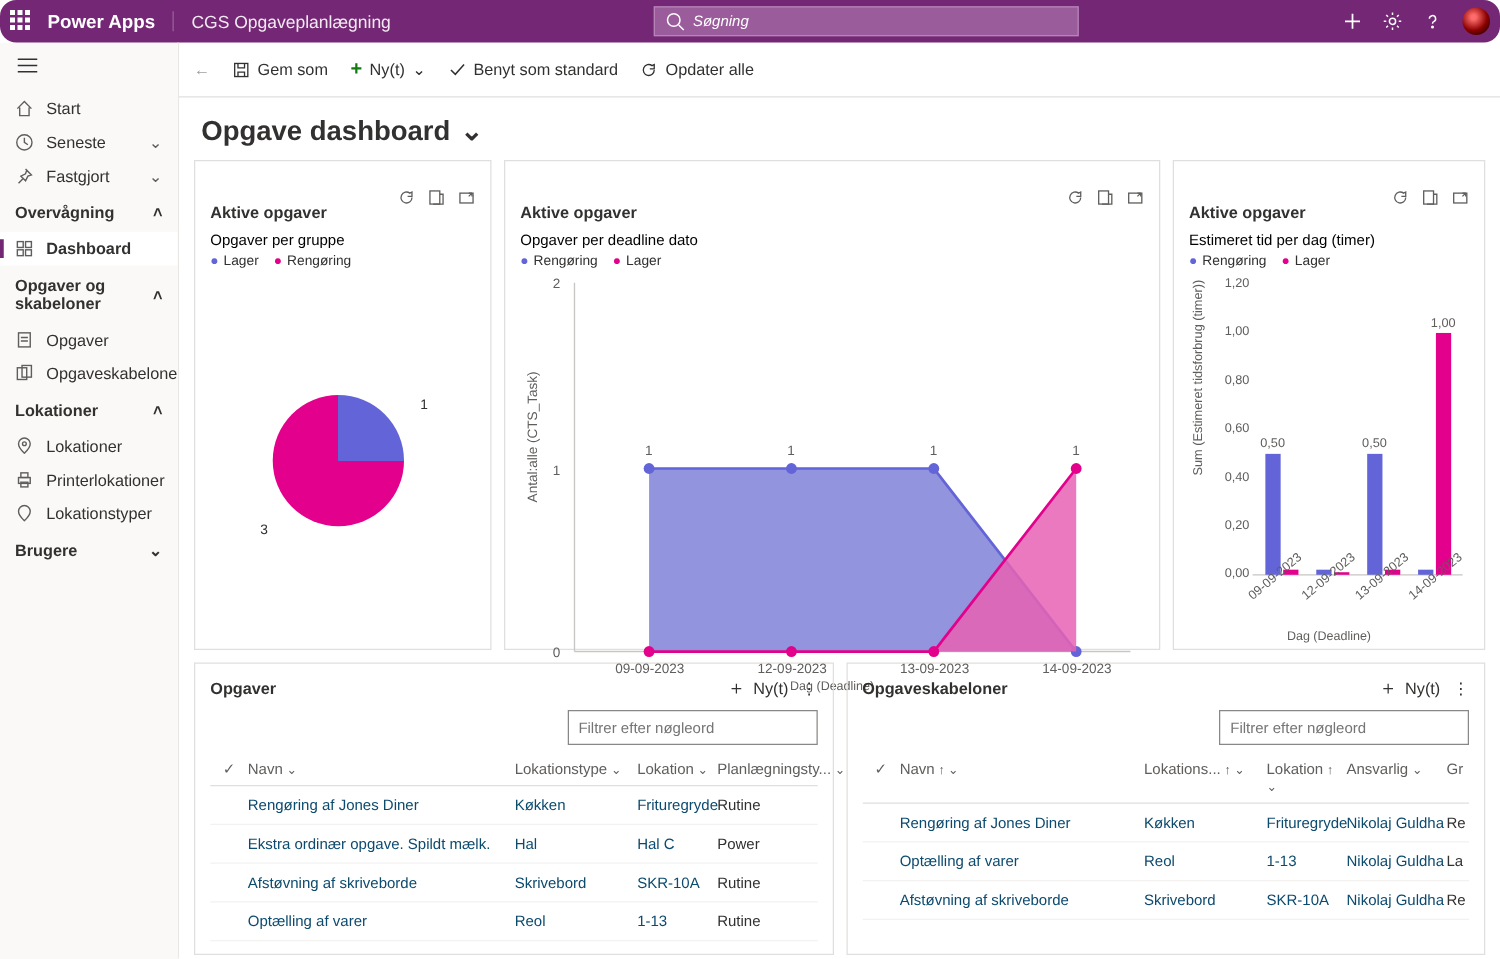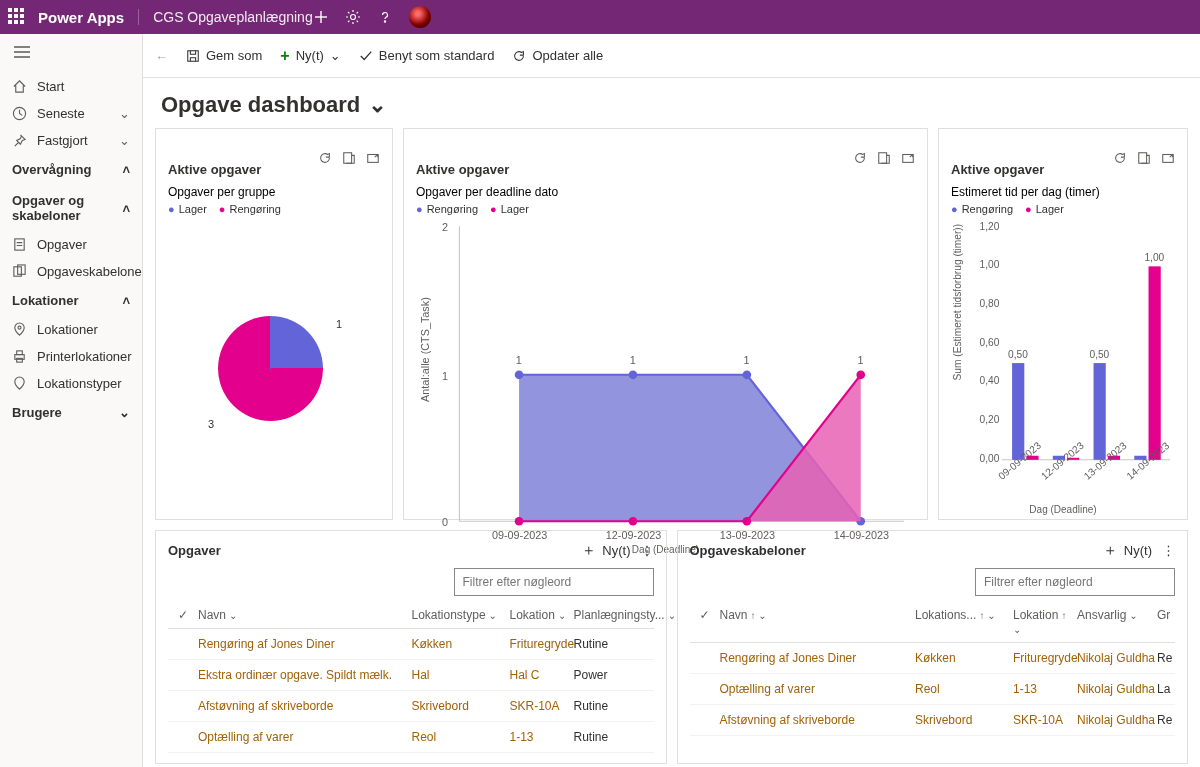--- a/index.html
+++ b/index.html
@@ -1,17 +1,17 @@
 <!DOCTYPE html>
 <html><head>
 <meta charset="utf-8">
 <style>
 * { box-sizing: border-box; margin: 0; padding: 0; }
 body { font-family: "Segoe UI", sans-serif; font-size: 13px; color: #323130; background: #fff; overflow: hidden; }
-.topbar { height: 34px; background: #742774; color: #fff; display: flex; align-items: center; padding: 0 8px; }
+.topbar { height: 34px; background: #742774; color: #fff; display: flex; align-items: center; padding: 0 8px; border-radius: 13px; }
 .waffle { width: 18px; height: 18px; display: grid; grid-template-columns: repeat(3,4px); grid-template-rows: repeat(3,4px); gap: 2px; margin-right: 12px; cursor: pointer; }
 .waffle span { background: #fff; width: 4px; height: 4px; }
 .brand { font-weight: 600; font-size: 15px; margin-right: 14px; }
 .appname { font-size: 14px; opacity: .9; border-left: 1px solid rgba(255,255,255,.3); padding-left: 14px; }
 .searchwrap { flex: 1; display: flex; justify-content: center; }
 .searchbox { width: 340px; height: 24px; background: #9a5c9a; border: 1px solid #b884b8; color: #fff; display: flex; align-items: center; padding: 0 8px; font-style: italic; font-size: 12px; }
 .searchbox svg { margin-right: 6px; }
 .topright { display: flex; align-items: center; gap: 16px; }
 .topicon { width: 16px; height: 16px; cursor: pointer; color: #fff; }
 .avatar { width: 22px; height: 22px; border-radius: 50%; background: radial-gradient(circle at 40% 35%, #ff6b6b 10%, #8b0000 55%, #000 100%); }
@@ -57,21 +57,21 @@
 .filterbox input { width: 200px; height: 28px; padding: 0 8px; border: 1px solid #8a8886; font-size: 12px; }
 .gridhead { display: flex; border-bottom: 1px solid #e1dfdd; padding: 6px 0; font-size: 12px; color: #605e5c; }
 .gridrow { display: flex; padding: 8px 0; font-size: 12px; border-bottom: 1px solid #f3f2f1; }
 .col-check { width: 30px; text-align: center; }
 .col-name { flex: 1; }
 .col-lt { width: 98px; }
 .col-loc { width: 64px; }
 .col-plan { width: 80px; }
 .col-ansv { width: 80px; }
 .col-gr { width: 18px; }
-.link { color: #a16207; cursor: pointer; }
+.link { color: #0c4a6e; cursor: pointer; }
 .sorticon { font-size: 10px; margin-left: 3px; color: #605e5c; }
 .axislabel { font-size: 10px; fill: #605e5c; }
 .rightalign { display:flex; justify-content:flex-end; }
 </style>
 </head>
 <body>
 
 <div class="topbar">
   <div class="waffle">
     <span></span>
@@ -79,20 +79,29 @@
       <span></span>
       <span></span>
       <span></span>
       <span></span>
       <span></span>
       <span></span>
       <span></span>
   </div>
   <div class="brand">Power Apps</div>
   <div class="appname">CGS Opgaveplanlægning</div>
+  <div class="searchwrap">
+    <div class="searchbox">
+      <svg class="topicon" viewBox="0 0 16 16" fill="none" stroke="#fff" stroke-width="1.2">
+          <circle cx="7" cy="7" r="5"></circle>
+          <line x1="11" y1="11" x2="15" y2="15"></line>
+        </svg>
+      <span>Søgning</span>
+    </div>
+  </div>
   <div class="topright">
     <svg class="topicon" viewBox="0 0 16 16" stroke="#fff" stroke-width="1.4">
         <line x1="8" y1="2" x2="8" y2="14"></line>
         <line x1="2" y1="8" x2="14" y2="8"></line>
       </svg>
     <svg class="topicon" viewBox="0 0 16 16" fill="none" stroke="#fff" stroke-width="1.2">
         <circle cx="8" cy="8" r="2.5"></circle>
         <path d="M8 1v2M8 13v2M1 8h2M13 8h2M3 3l1.4 1.4M11.6 11.6L13 13M13 3l-1.4 1.4M4.4 11.6L3 13"></path>
       </svg>
     <svg class="topicon" viewBox="0 0 16 16" fill="none" stroke="#fff" stroke-width="1.2">
@@ -129,20 +138,29 @@
     <div class="navitem">
       <svg class="naviconsvg" viewBox="0 0 16 16" fill="none" stroke="currentColor" stroke-width="1.2">
           <path d="M9 2l5 5-3 1-2 4-2-2-4 4 4-4-2-2 4-2 1-3z"></path>
         </svg>
       <span>Fastgjort</span>
       <span class="chev">⌄</span>
     </div>
     <div class="navgroup">
       <span>Overvågning</span>
       <span class="chev">˄</span>
+    </div>
+    <div class="navitem active">
+      <svg class="naviconsvg" viewBox="0 0 16 16" fill="none" stroke="currentColor" stroke-width="1.2">
+          <rect x="2" y="2" width="5" height="5"></rect>
+          <rect x="9" y="2" width="5" height="5"></rect>
+          <rect x="2" y="9" width="5" height="5"></rect>
+          <rect x="9" y="9" width="5" height="5"></rect>
+        </svg>
+      <span>Dashboard</span>
     </div>
     <div class="navgroup">
       <span>Opgaver og skabeloner</span>
       <span class="chev">˄</span>
     </div>
     <div class="navitem">
       <svg class="naviconsvg" viewBox="0 0 16 16" fill="none" stroke="currentColor" stroke-width="1.2">
           <rect x="3" y="2" width="10" height="12"></rect>
           <path d="M5 6h6M5 9h6"></path>
         </svg>

